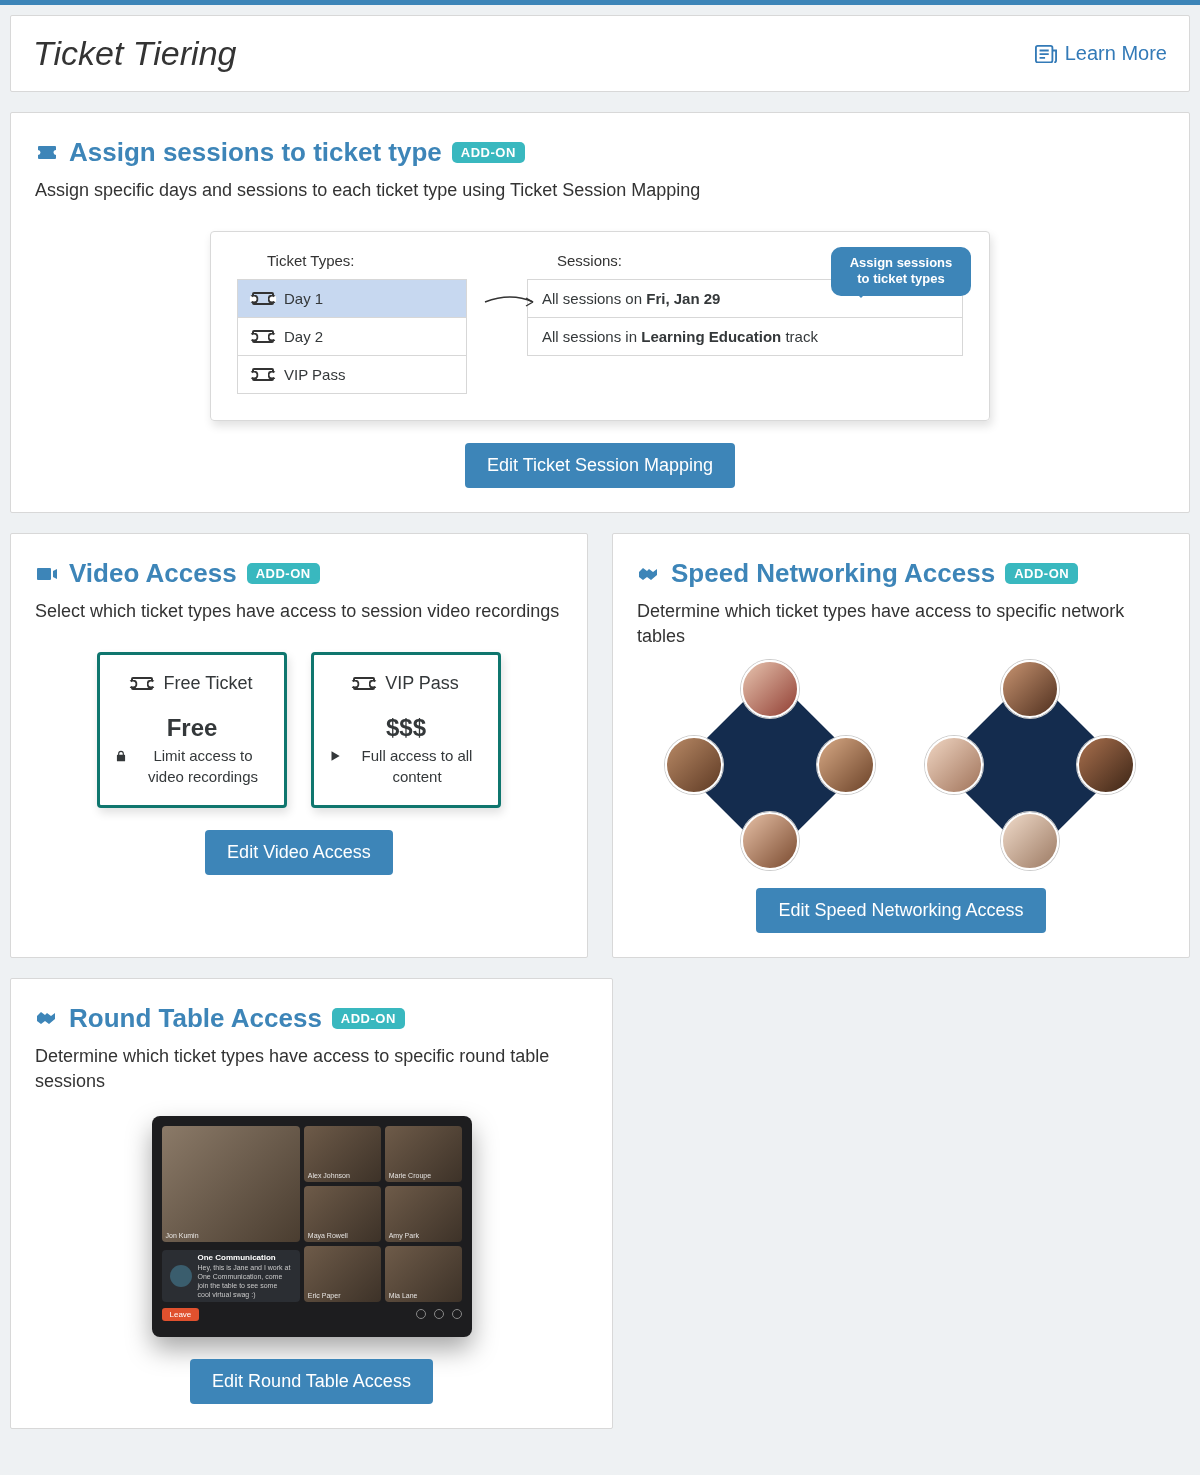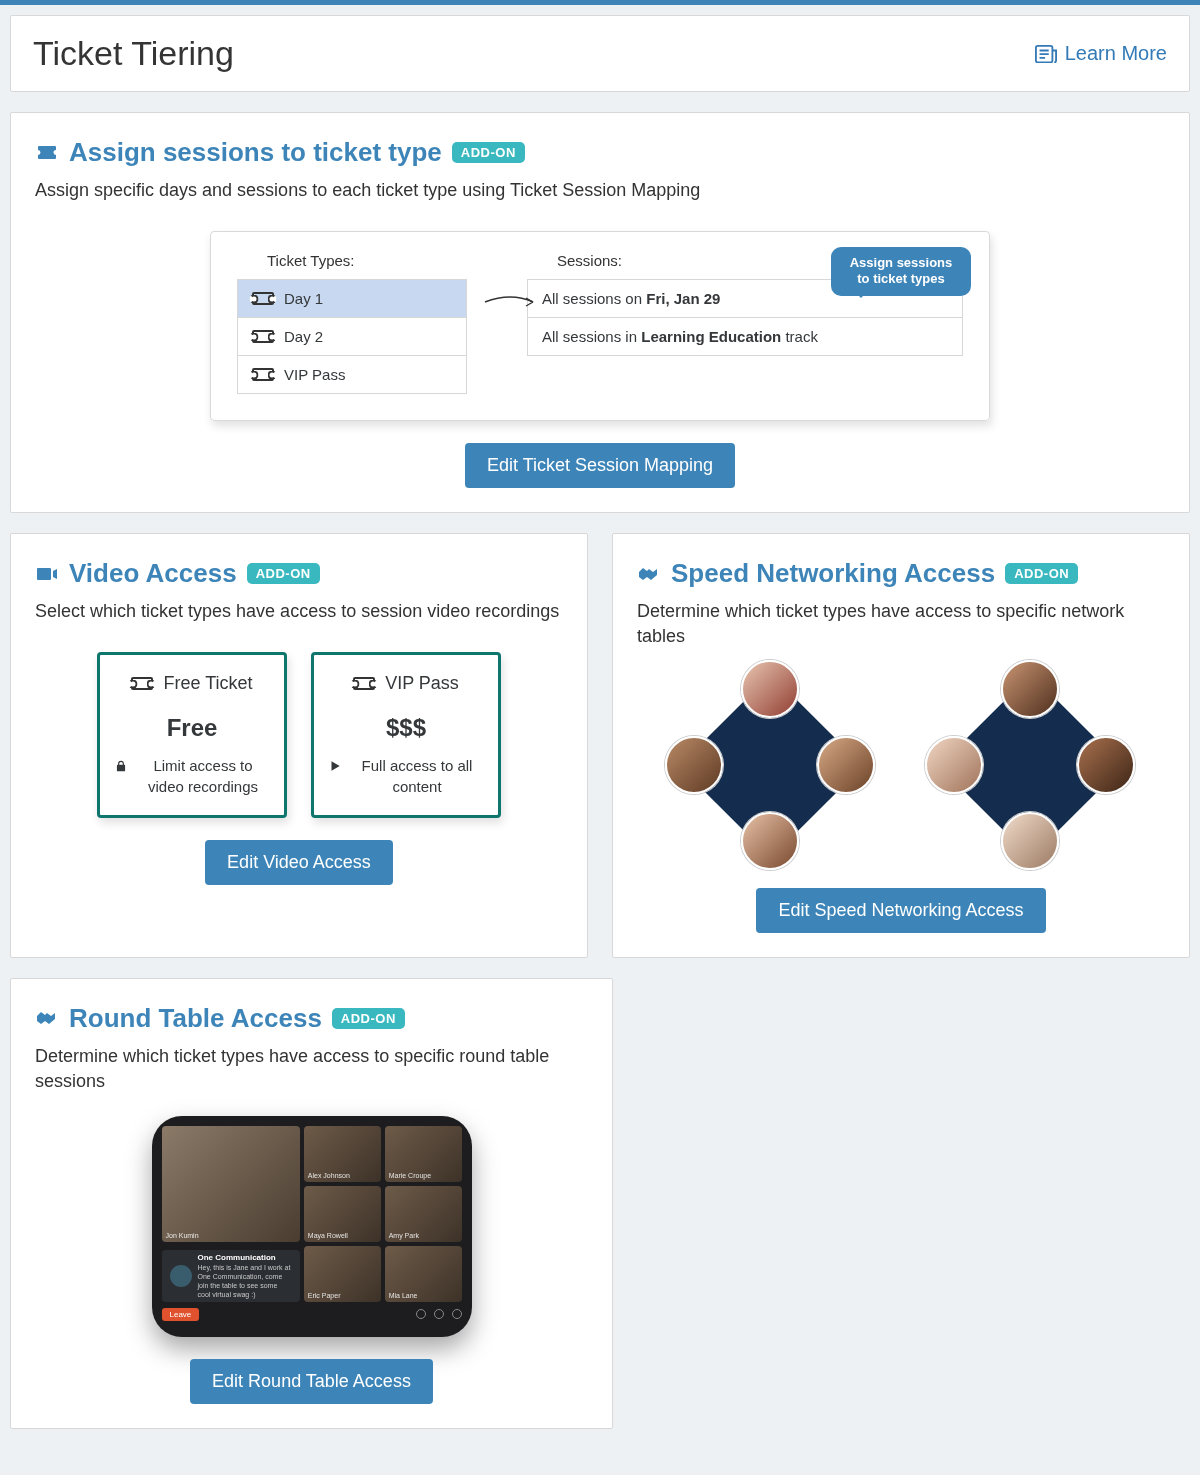--- a/index.html
+++ b/index.html
@@ -35,20 +35,21 @@
     padding: 18px 22px;
     display: flex;
     justify-content: space-between;
     align-items: center;
   }
   .header h1 {
     margin: 0;
     font-weight: 400;
     font-size: 34px;
     color: #343434;
+    font-style: italic;
   }
   .learn-more {
     font-size: 20px;
     display: inline-flex;
     align-items: flex-end;
     gap: 8px;
   }
 
   .page {
     padding: 0 10px 20px 10px;
@@ -177,36 +178,36 @@
   .vtix-card {
     width: 190px;
     border: 3px solid #0f766e;
     border-radius: 4px;
     box-shadow: 2px 5px 10px rgba(0,0,0,.12);
     padding: 18px 14px;
     text-align: center;
   }
   .vtix-card .row1 { display: flex; align-items: center; justify-content: center; gap: 10px; font-size: 18px; }
   .vtix-card .row2 { font-size: 24px; font-weight: 700; margin-top: 20px; }
-  .vtix-card .row3 { font-size: 15px; margin-top: 14px; line-height: 1.35; display: flex; gap: 8px; justify-content: center; }
+  .vtix-card .row3 { font-size: 15px; margin-top: 4px; line-height: 1.35; display: flex; gap: 8px; justify-content: center; }
   .mini-icon { width: 14px; height: 14px; flex: none; margin-top: 2px; }
 
   
   .sn-wrap { display: flex; justify-content: center; gap: 60px; margin-top: 16px; }
   .sn-table { position: relative; width: 200px; height: 200px; }
   .sn-core  { position: absolute; inset: 35px; background: var(--navy); border-radius: 32px; transform: rotate(45deg); }
   .sn-av    { position: absolute; width: 58px; height: 58px; border-radius: 50%; }
   .sn-av div { width:100%; height:100%; border-radius:50%; background: linear-gradient(135deg,#d9b69e,#a87a5b); border:2px solid #fff; box-shadow:0 0 0 1px #ccc; }
 
   
   .rt-frame {
     width: 320px;
     margin: 22px auto 6px auto;
     background: #1d1d1f;
-    border-radius: 30px;
+    border-radius: 8px;
     padding: 10px 10px 16px 10px;
     box-shadow: 0 12px 26px rgba(0,0,0,.35);
   }
   .rt-grid {
     display: grid;
     grid-template-columns: 1.8fr 1fr 1fr;
     grid-template-rows: 56px 56px;
     gap: 4px;
   }
   .rt-cell { background: linear-gradient(135deg,#6e5b49,#3d3228); border-radius: 4px; position: relative; }

